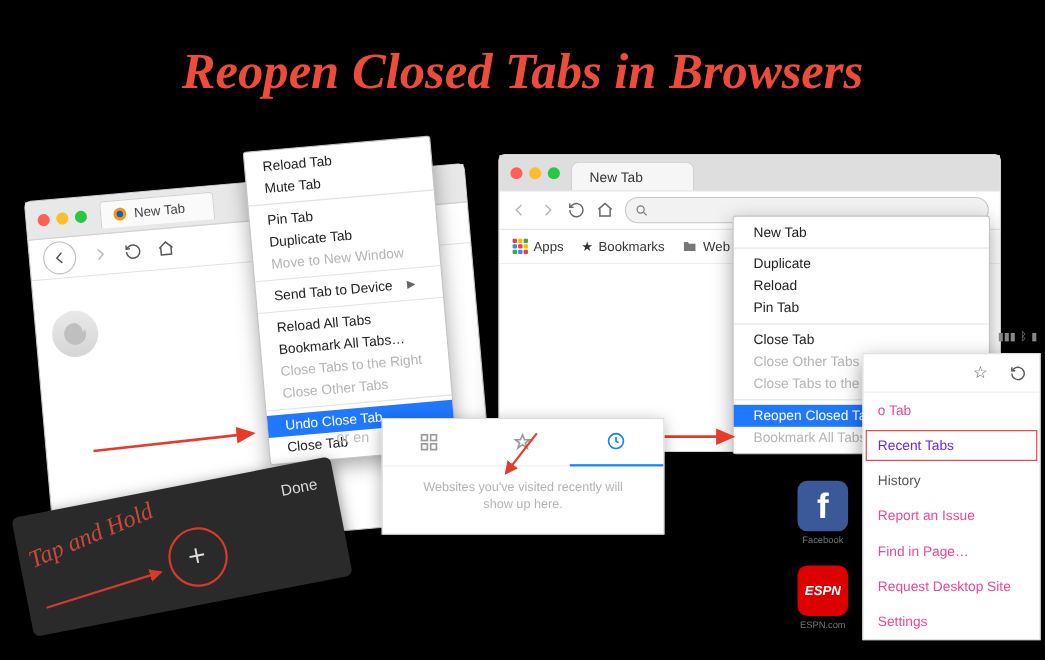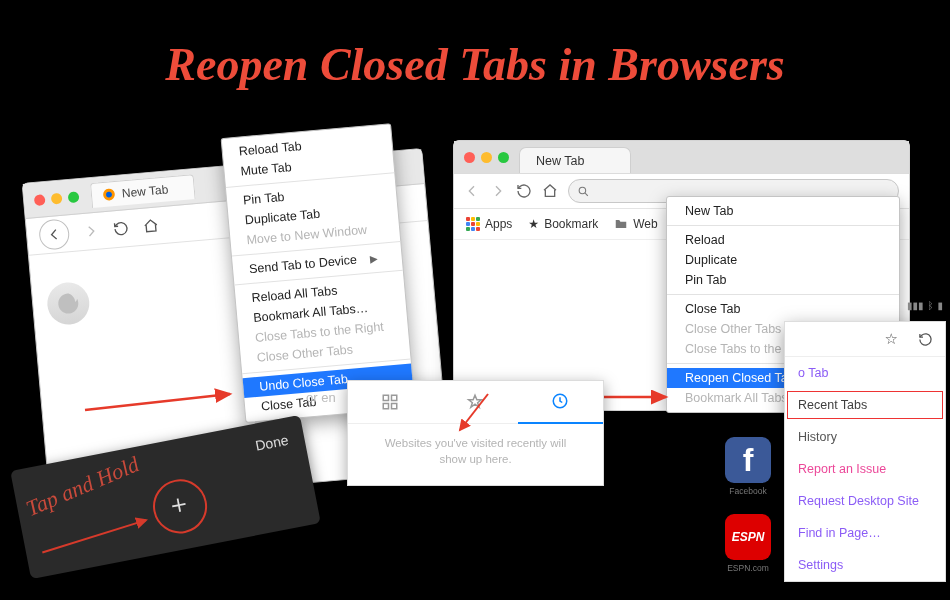--- a/index.html
+++ b/index.html
@@ -66,22 +66,22 @@
   .mob .plus{position:absolute;left:142px;top:48px;width:34px;height:34px;color:#e0e0e0;font-size:26px;line-height:32px;text-align:center}
   .mob .ring{position:absolute;left:133px;top:40px;width:50px;height:50px;border:2px solid #d63a2b;border-radius:50%}
   .mob .tap{position:absolute;left:8px;top:16px;transform:rotate(-12deg);font-family:Georgia,serif;font-style:italic;font-size:22px;color:#c94a3b}
   .mob .arw{position:absolute;left:14px;top:64px}
 
   
   .cm{position:absolute;top:321px;left:784px;width:160px;background:#fff;border:1px solid #ddd;box-shadow:0 6px 18px rgba(0,0,0,.4);font-size:12.5px}
   .cm-status{position:absolute;top:-22px;right:2px;color:#888;font-size:10px;display:flex;gap:4px;align-items:center}
   .cm-top{height:34px;display:flex;align-items:center;justify-content:flex-end;gap:20px;padding:0 12px;color:#555;border-bottom:1px solid #eee}
   .cm .mrow{padding:9px 13px;color:#555;position:relative}
-  .cm .mrow.light{color:#8b5cf6}
-  .cm .mrow.box{outline:1.5px solid #e33;outline-offset:-3px;color:#404040}
+  .cm .mrow.light{color:#ec4899}
+  .cm .mrow.box{outline:1.5px solid #e33;outline-offset:-3px;color:#6d28d9}
   .cm-apps{position:absolute;top:115px;left:-65px;width:56px;display:flex;flex-direction:column;gap:18px;align-items:center}
   .cm-apps .app{width:46px;text-align:center;font-size:8.5px;color:#777}
   .cm-apps .app .box46{width:46px;height:46px;border-radius:9px;margin-bottom:3px}
   .fb{background:#3b5998;display:flex;align-items:center;justify-content:center;color:#fff;font-weight:700;font-size:32px;font-family:Arial}
   .espn{background:#d00;display:flex;align-items:center;justify-content:center;color:#fff;font-weight:700;font-size:12px;font-style:italic}
 
   
   .overlay-arrow{position:absolute;pointer-events:none}
 
   
@@ -215,39 +215,39 @@
           <span style="background:#ea4335"></span>
           <span style="background:#fbbc05"></span>
         <span style="background:#34a853"></span>
           <span style="background:#4285f4"></span>
           <span style="background:#ea4335"></span>
       </span>
       <span>Apps</span>
     </div>
     <div class="itm">
       <span style="color:#333">★</span>
-      <span>Bookmark</span>
+      <span>Bookmarks</span>
     </div>
     <div class="itm">
       <svg width="14" height="14" viewBox="0 0 24 24" fill="#777">
           <path d="M3 5h6l2 3h10v11H3z"></path>
         </svg>
       <span>Web</span>
     </div>
   </div>
   <div class="ch-body"></div>
 </div>
 
 <div class="ctx ch-ctx">
   <div class="sec">
     <div class="mi">New Tab</div>
   </div>
   <div class="sec">
+    <div class="mi">Duplicate</div>
     <div class="mi">Reload</div>
-    <div class="mi">Duplicate</div>
     <div class="mi">Pin Tab</div>
   </div>
   <div class="sec">
     <div class="mi">Close Tab</div>
     <div class="mi dis">Close Other Tabs</div>
     <div class="mi dis">Close Tabs to the Right</div>
   </div>
   <div class="sec">
     <div class="mi hl">Reopen Closed Tab</div>
     <div class="mi dis">Bookmark All Tabs…</div>
@@ -322,22 +322,22 @@
     <span style="font-size:15px">☆</span>
     <svg width="15" height="15" viewBox="0 0 24 24" fill="none" stroke="#555" stroke-width="2">
         <path d="M3 12a9 9 0 1 0 3-6.7L3 8"></path>
         <path d="M3 3v5h5"></path>
       </svg>
   </div>
   <div class="mrow light">o Tab</div>
   <div class="mrow box">Recent Tabs</div>
   <div class="mrow">History</div>
   <div class="mrow" style="color:#ec4899">Report an Issue</div>
+  <div class="mrow light">Find in Page…</div>
   <div class="mrow light">Request Desktop Site</div>
-  <div class="mrow light">Find in Page…</div>
   <div class="mrow light">Settings</div>
 
   <div class="cm-apps">
     <div class="app">
       <div class="box46 fb">f</div>
       <span>Facebook</span>
     </div>
     <div class="app">
       <div class="box46 espn">ESPN</div>
       <span>ESPN.com</span>

